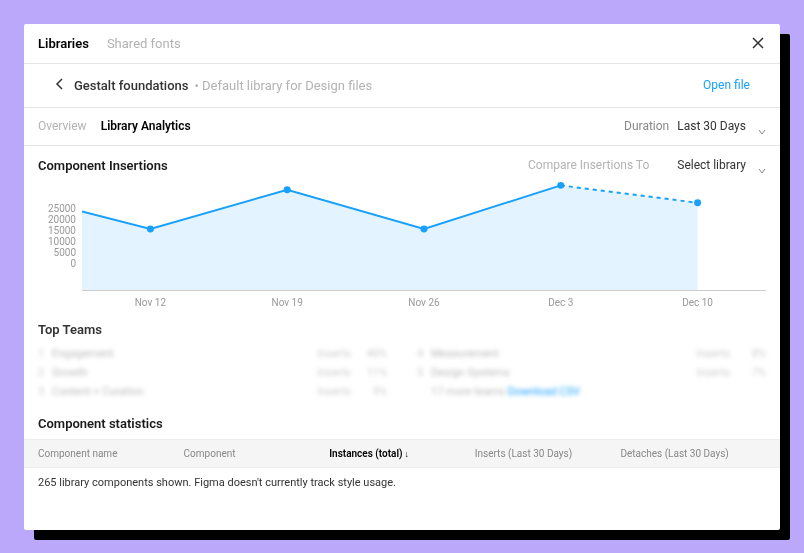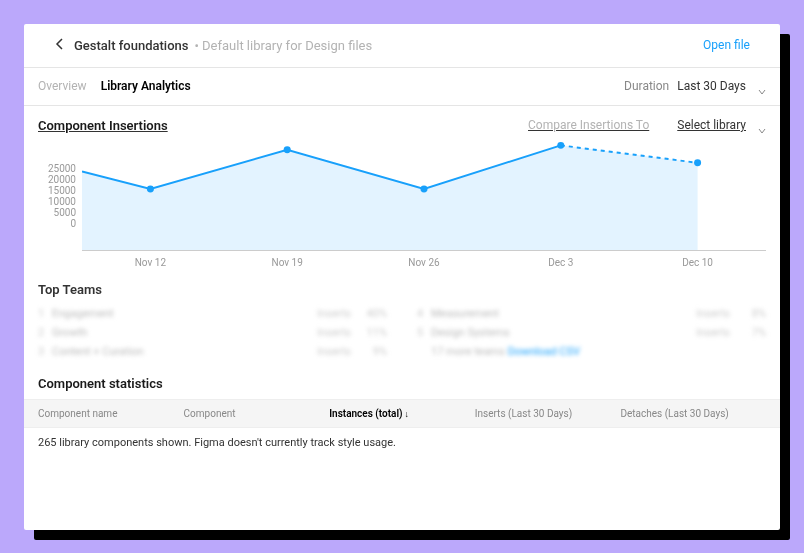--- a/index.html
+++ b/index.html
@@ -75,21 +75,20 @@
 .subtab.active { color: #000; font-weight: 600; }
 .duration-label { color: #888; margin-right: 8px; }
 .dropdown { cursor: pointer; display: flex; align-items: flex-end; gap: 12px; }
 .chev { width: 8px; height: 8px; }
 .chev svg { width: 8px; height: 8px; fill: #888; }
 
 .section-row {
   display: flex;
   align-items: center;
   padding: 12px 14px 4px;
-  text-decoration: underline;
 }
 .section-title { font-weight: 600; font-size: 13px; color: #1a1a1a; }
 .compare-label { color: #b3b3b3; margin-right: 28px; }
 
 .chart-area {
   padding: 4px 14px 0;
   position: relative;
 }
 .chart-grid {
   position: relative;
@@ -164,20 +163,30 @@
   color: #333;
 }
 </style>
 </head>
 <body>
 
 <div class="window-wrap">
   <div class="window-shadow"></div>
   <div class="window">
 
+    <div class="row topbar">
+      <span class="tab">Libraries</span>
+      <span class="tab inactive">Shared fonts</span>
+      <span class="spacer"></span>
+      <span class="close-btn">
+        <svg viewBox="0 0 16 16">
+            <path d="M3 3 L13 13 M13 3 L3 13" stroke="#333" stroke-width="1.5" fill="none"></path>
+          </svg>
+      </span>
+    </div>
 
     <div class="row crumbbar">
       <span class="back-chevron">
         <svg viewBox="0 0 12 12">
             <path d="M8 1 L3 6 L8 11" stroke="#333" stroke-width="1.5" fill="none"></path>
           </svg>
       </span>
       <span class="lib-name">Gestalt foundations</span>
       <span class="lib-desc">• Default library for Design files</span>
       <span class="spacer"></span>

